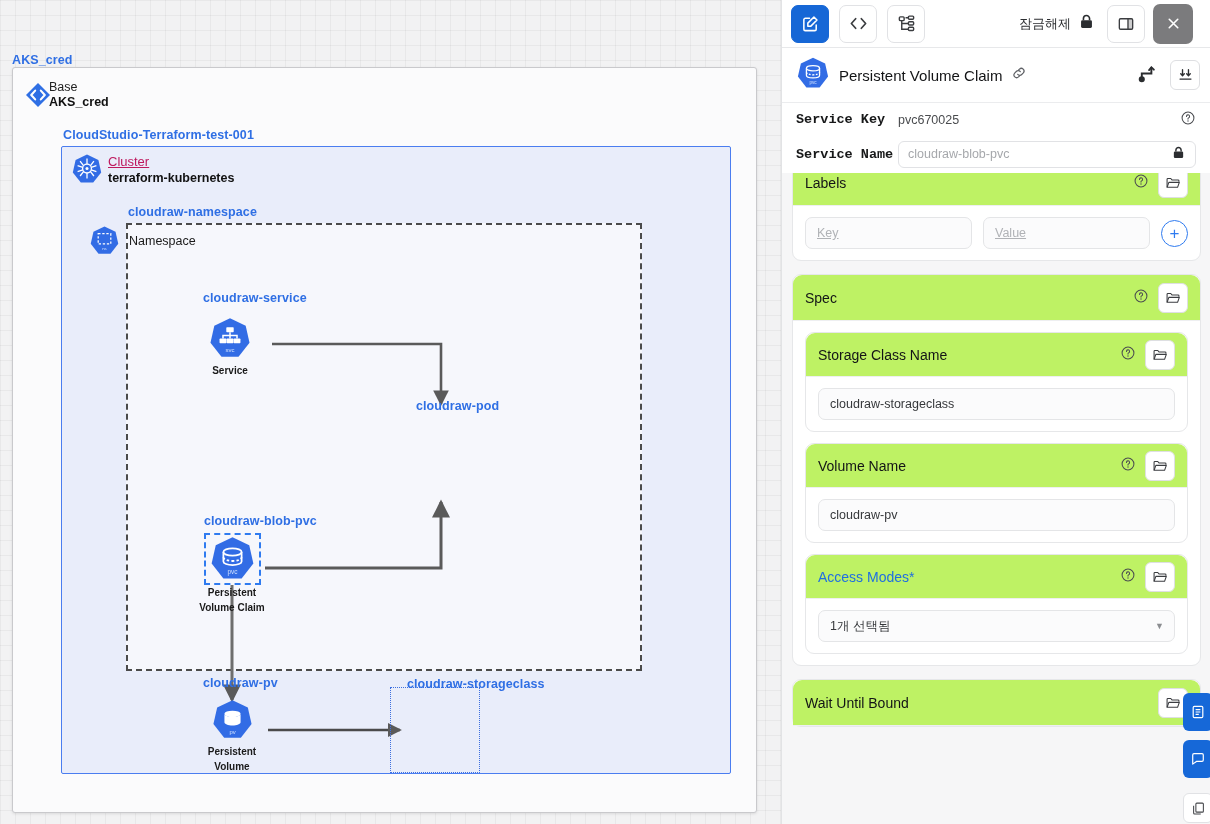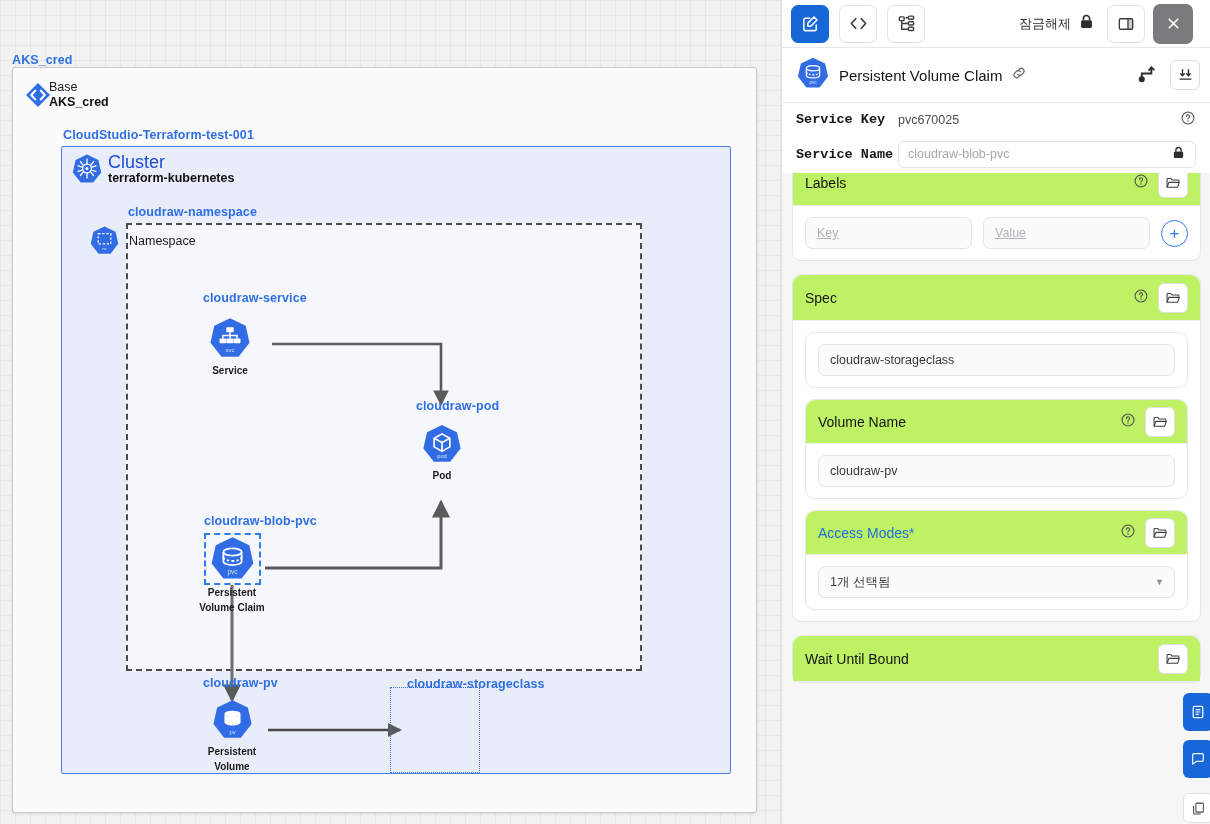--- a/index.html
+++ b/index.html
@@ -35,21 +35,21 @@
   #base-hdr { position: absolute; left: 36px; top: 12px; }
   #base-hdr .t1 { font-size: 12.5px; color: #222; line-height: 15px; }
   #base-hdr .t2 { font-size: 12.5px; color: #111; font-weight: 700; line-height: 15px; }
 
   
   #cluster-box {
     position: absolute; left: 61px; top: 146px; width: 670px; height: 628px;
     background: #e9edfa; border: 1.5px solid #4a7df0; border-radius: 2px;
   }
   #cluster-hdr { position: absolute; left: 46px; top: 7px; }
-  #cluster-hdr .t1 { font-size: 18px; color: #1d4ed8; line-height: 16px; }
+  #cluster-hdr .t1 { font-size: 13px; color: #be185d; line-height: 16px; text-decoration: underline; }
   #cluster-hdr .t2 { font-size: 12.5px; color: #111; font-weight: 700; line-height: 16px; }
 
   
   #ns-box {
     position: absolute; left: 126px; top: 223px; width: 516px; height: 448px;
     background: #f6f7fc; border: 2px dashed #4a4a4a;
   }
 
   
   .node { position: absolute; text-align: center; width: 120px; }
@@ -257,33 +257,20 @@
           <g stroke="#fff" stroke-width="1.1" fill="none">
             <path d="M16 11.8 V14.2 M10.9 16.4 V14.2 H21.1 V16.4 M16 14.2 V16.4"></path>
           </g>
           <text x="16" y="26.4" font-size="4.4" fill="#cfe0ff" text-anchor="middle" font-family="Liberation Sans, sans-serif">svc</text>
         </svg>
       </span>
       <div class="cap">Service</div>
     </div>
 
     <div class="grp-label" style="left:416px; top:399px;">cloudraw-pod</div>
-    <div class="node" style="left:382px; top:423px;">
-      <span class="hexwrap">
-        <svg width="42" height="42" viewBox="0 0 32 32">
-          <path d="M16 1.6 L27.4 7 L30.2 19.4 L22.2 29.6 L9.8 29.6 L1.8 19.4 L4.6 7 Z" fill="#326ce5"></path>
-          <g stroke="#fff" stroke-width="1.25" fill="none" stroke-linejoin="round">
-            <path d="M16 8.3 L22 11.6 V18.2 L16 21.5 L10 18.2 V11.6 Z"></path>
-            <path d="M10 11.6 L16 14.9 L22 11.6 M16 14.9 V21.5"></path>
-          </g>
-          <text x="16" y="26.6" font-size="4.4" fill="#cfe0ff" text-anchor="middle" font-family="Liberation Sans, sans-serif">pod</text>
-        </svg>
-      </span>
-      <div class="cap">Pod</div>
-    </div>
 
     <div class="grp-label" style="left:204px; top:514px;">cloudraw-blob-pvc</div>
     <div class="selbox" style="left:204px; top:533px; width:57px; height:52px;"></div>
     <div class="node" style="left:172px; top:535px;">
       <span class="hexwrap">
         <svg width="47" height="47" viewBox="0 0 32 32">
           <path d="M16 1.6 L27.4 7 L30.2 19.4 L22.2 29.6 L9.8 29.6 L1.8 19.4 L4.6 7 Z" fill="#326ce5"></path>
           <g stroke="#fff" stroke-width="1.2" fill="none">
             <ellipse cx="16" cy="11.6" rx="6.2" ry="2.5"></ellipse>
             <path d="M9.8 11.6 V18 C9.8 19.4 12.6 20.5 16 20.5 C19.4 20.5 22.2 19.4 22.2 18 V11.6"></path>
@@ -473,20 +460,38 @@
               <svg width="16" height="16" viewBox="0 0 20 20" fill="none" stroke="#3b3d41" stroke-width="1.35" stroke-linejoin="round">
                 <path d="M2.6 15.4V5.4a1 1 0 0 1 1-1h3.6l1.5 1.8h7.7a1 1 0 0 1 1 1v1.2"></path>
                 <path d="M2.6 15.4 4.8 9.2h13.1l-2.2 6.2Z"></path>
               </svg>
             </span>
           </span>
         </div>
         <div class="card-bd">
 
           <div class="card sub">
+            <div class="card-hd">
+              <span class="title">Storage Class Name</span>
+              <span class="acts">
+                <span>
+                  <svg width="16" height="16" viewBox="0 0 20 20" fill="none" stroke="#4a4c50" stroke-width="1.3">
+                      <circle cx="10" cy="10" r="7.4"></circle>
+                      <path d="M8.1 8a1.95 1.95 0 1 1 2.6 1.85c-.5.2-.7.6-.7 1.15v.4" stroke-linecap="round"></path>
+                      <circle cx="10" cy="13.7" r=".85" fill="#4a4c50" stroke="none"></circle>
+                    </svg>
+                </span>
+                <span class="sqbtn">
+                  <svg width="16" height="16" viewBox="0 0 20 20" fill="none" stroke="#3b3d41" stroke-width="1.35" stroke-linejoin="round">
+                      <path d="M2.6 15.4V5.4a1 1 0 0 1 1-1h3.6l1.5 1.8h7.7a1 1 0 0 1 1 1v1.2"></path>
+                      <path d="M2.6 15.4 4.8 9.2h13.1l-2.2 6.2Z"></path>
+                    </svg>
+                </span>
+              </span>
+            </div>
             <div class="card-bd">
               <div class="field">cloudraw-storageclass</div>
             </div>
           </div>
 
           <div class="card sub">
             <div class="card-hd">
               <span class="title">Volume Name</span>
               <span class="acts">
                 <span>

